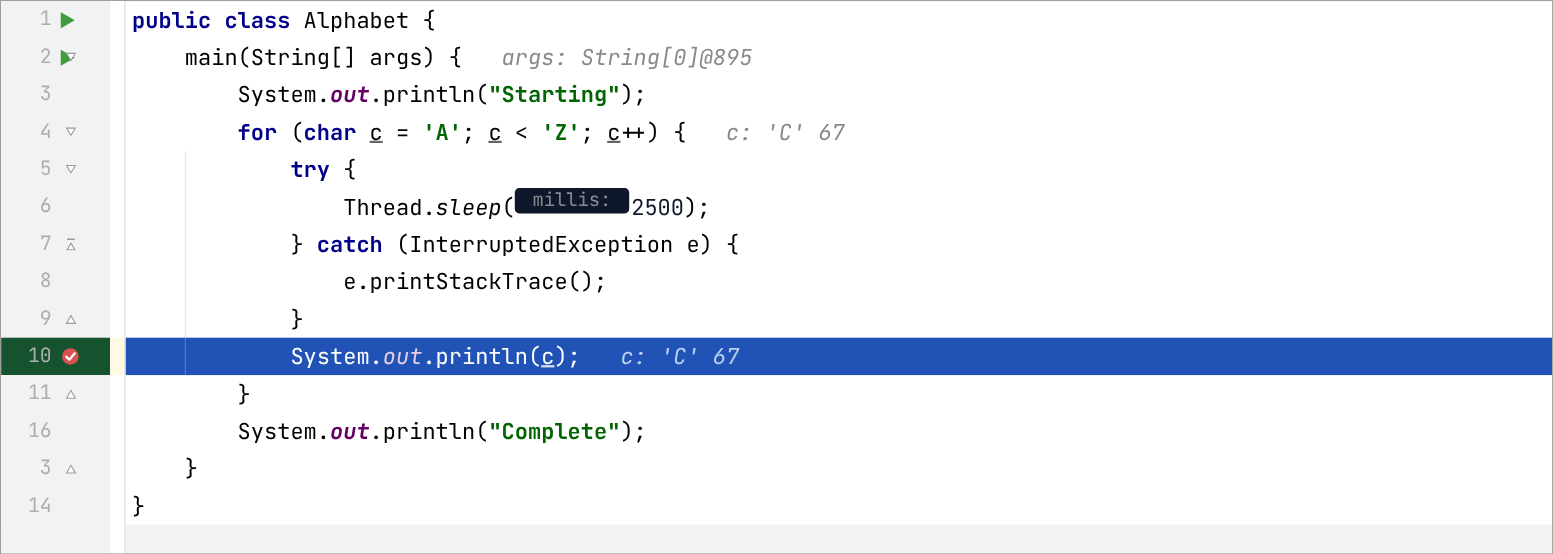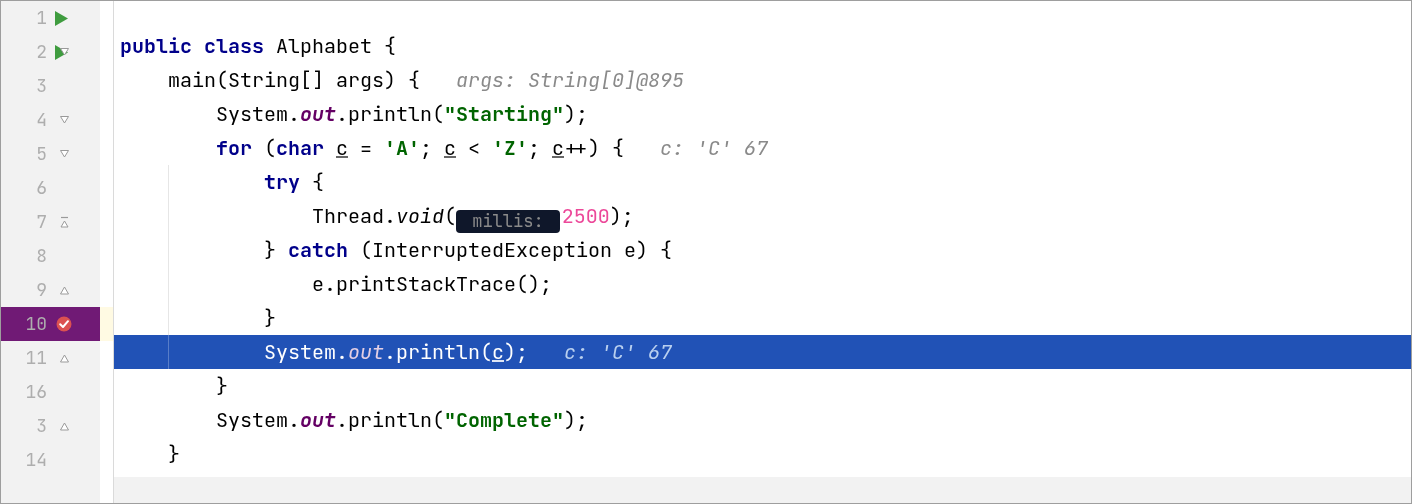--- a/index.html
+++ b/index.html
@@ -68,34 +68,33 @@
   }
   .fold-col.hl { background: #fffae3; }
   .fold-mark {
     position: absolute;
   }
   .fold-mark svg { display: block; }
   .code {
     flex: 1 1 auto;
     padding-left: 6px;
     display: flex;
-    align-items: flex-end;
+    align-items: flex-start;
     height: 100%;
     overflow: hidden;
-    margin-top: 28px;
   }
   .code.hl {
     background: #2152b6;
     color: #ffffff;
   }
   .kw { color: #00008a; font-weight: bold; }
   .field { color: #640064; font-style: italic; }
   .field-b { color: #640064; font-style: italic; font-weight: bold; }
   .str { color: #006400; font-weight: bold; }
-  .num { color: #ec4899; }
+  .num { color: #0f172a; }
   .plain { color: #000000; }
   .ital { font-style: italic; }
   .uvar { text-decoration: underline; text-decoration-color: rgba(0,0,0,0.6); }
   .hint { color: #8a8a8a; font-style: italic; }
   .param-hint {
     background: #0f172a;
     color: #8a8a8a;
     border-radius: 4px;
     padding: 1px 6px 2px 6px;
     font-size: 17px;
@@ -119,21 +118,21 @@
   .hl .ind-guide { background: rgba(255,255,255,0.25); }
   .sp4 { display: inline-block; width: 48px; }
   .gutter-fill {
     flex: 1 1 auto;
     display: flex;
     background: #f2f2f2;
   }
   .gutter-fill .gutter { height: auto; }
   .gutter-fill .fold-col { height: auto; }
   .gutter-fill .code { height: auto; }
-  .gutter.hl-g { background: #701a75; }
+  .gutter.hl-g { background: #14532d; }
 </style>
 </head>
 <body>
 
 <div class="editor">
 
   <div class="line">
     <div class="gutter">
       <span class="ln">1</span>
       <span class="run-icon">
@@ -210,21 +209,21 @@
       <span class="sp4"></span><span class="ind-guide"></span><span class="sp4"></span><span class="sp4"></span><span class="kw">try </span><span class="plain">{</span>
     </div>
   </div>
 
   <div class="line">
     <div class="gutter">
       <span class="ln">6</span>
     </div>
     <div class="fold-col"></div>
     <div class="code">
-      <span class="sp4"></span><span class="ind-guide"></span><span class="sp4"></span><span class="sp4"></span><span class="sp4"></span><span class="plain">Thread.</span><span class="plain ital">void</span><span class="plain">(</span><span class="param-hint"> millis: </span><span class="num">2500</span><span class="plain">);</span>
+      <span class="sp4"></span><span class="ind-guide"></span><span class="sp4"></span><span class="sp4"></span><span class="sp4"></span><span class="plain">Thread.</span><span class="plain ital">sleep</span><span class="plain">(</span><span class="param-hint"> millis: </span><span class="num">2500</span><span class="plain">);</span>
     </div>
   </div>
 
   <div class="line">
     <div class="gutter">
       <span class="ln">7</span>
     </div>
     <div class="fold-col">
       <span class="fold-mark">
         <svg width="11" height="12">

